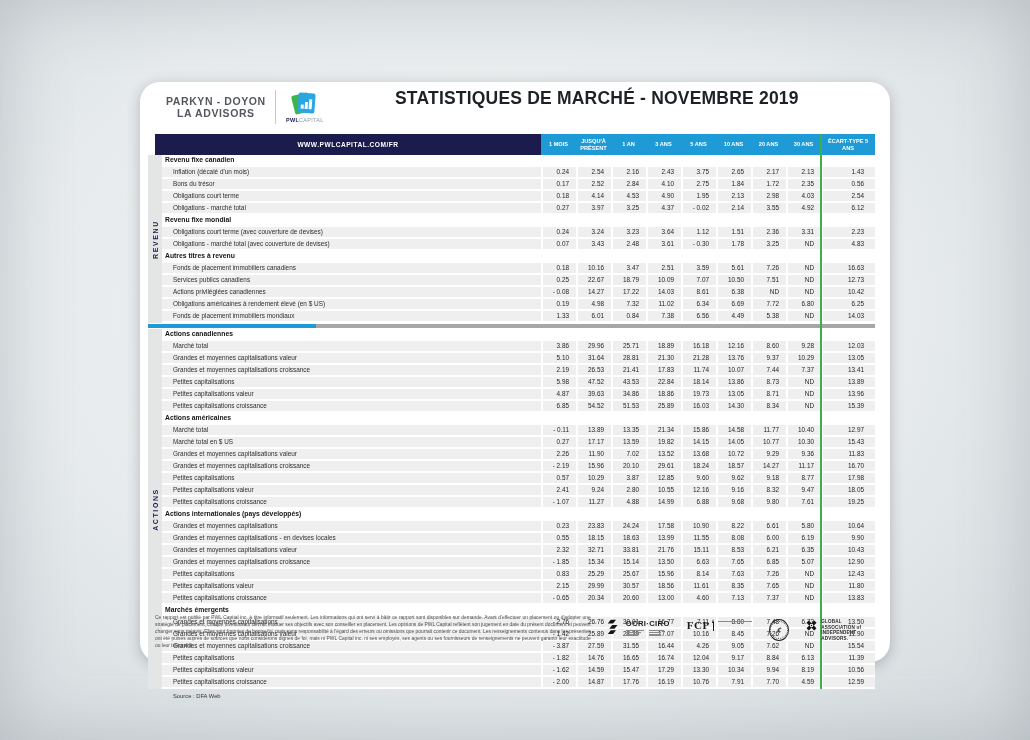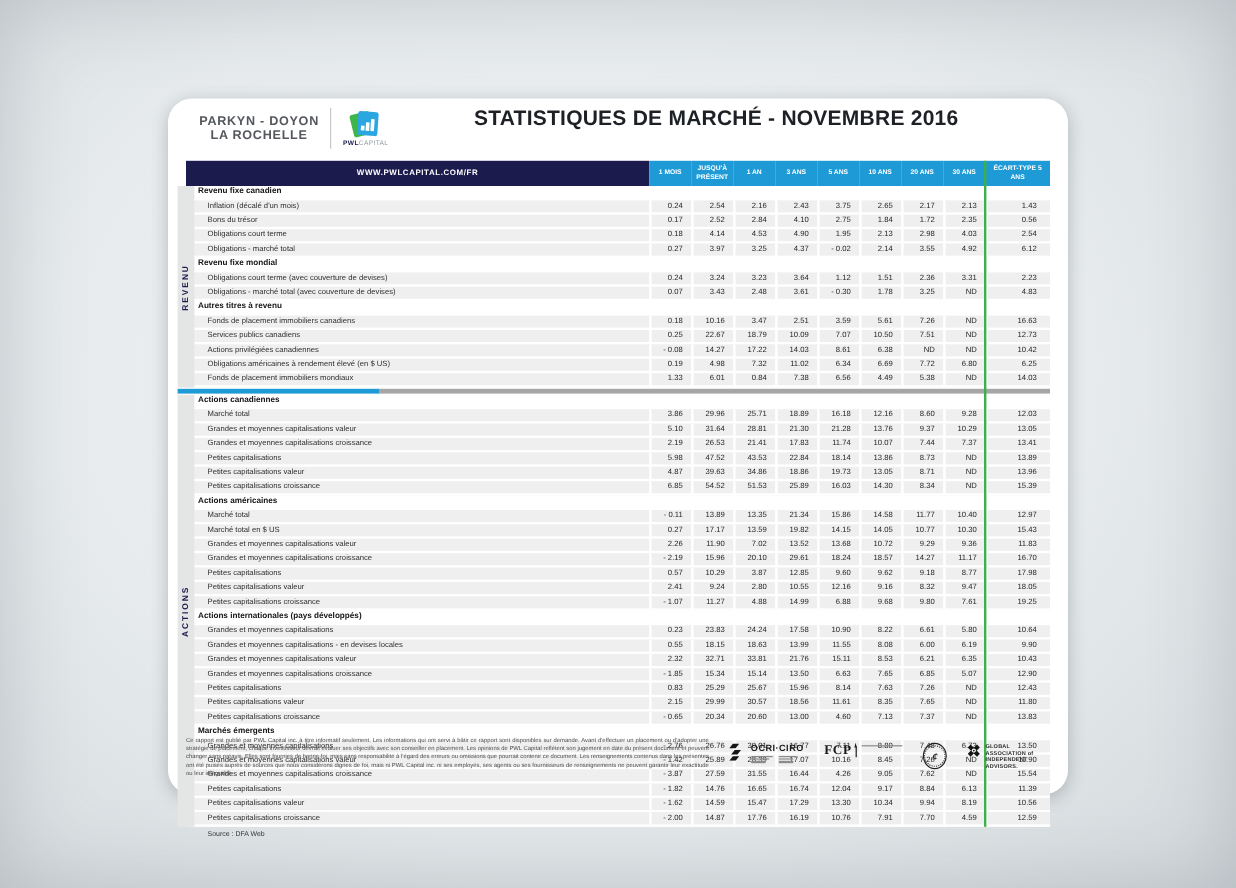--- a/index.html
+++ b/index.html
@@ -77,39 +77,39 @@
 </head>
 <body>
 
 <div class="canvas">
   <div class="page">
 
     <div class="doc-header">
       <div class="brand">
         <div class="brand-name">
           <div>PARKYN - DOYON</div>
-          <div>LA ROCHELLE</div>
+          <div>LA ADVISORS</div>
         </div>
         <div class="brand-sep"></div>
         <div class="pwl">
           <div class="pwl-icon">
             <div class="pwl-back"></div>
             <div class="pwl-front">
                 <i></i>
                 <i></i>
                 <i></i>
               </div>
           </div>
           <div class="pwl-word">
             <span class="b">PWL</span><span class="l">CAPITAL</span>
           </div>
         </div>
       </div>
       <div class="title-block">
-        <div class="doc-title">STATISTIQUES DE MARCHÉ - NOVEMBRE 2016</div>
+        <div class="doc-title">STATISTIQUES DE MARCHÉ - NOVEMBRE 2019</div>
       </div>
     </div>
 
     <div class="table-wrap">
       <table class="stats">
         <colgroup>
           <col style="width:386px">
           <col style="width:35px">
             <col style="width:35px">
             <col style="width:35px">

